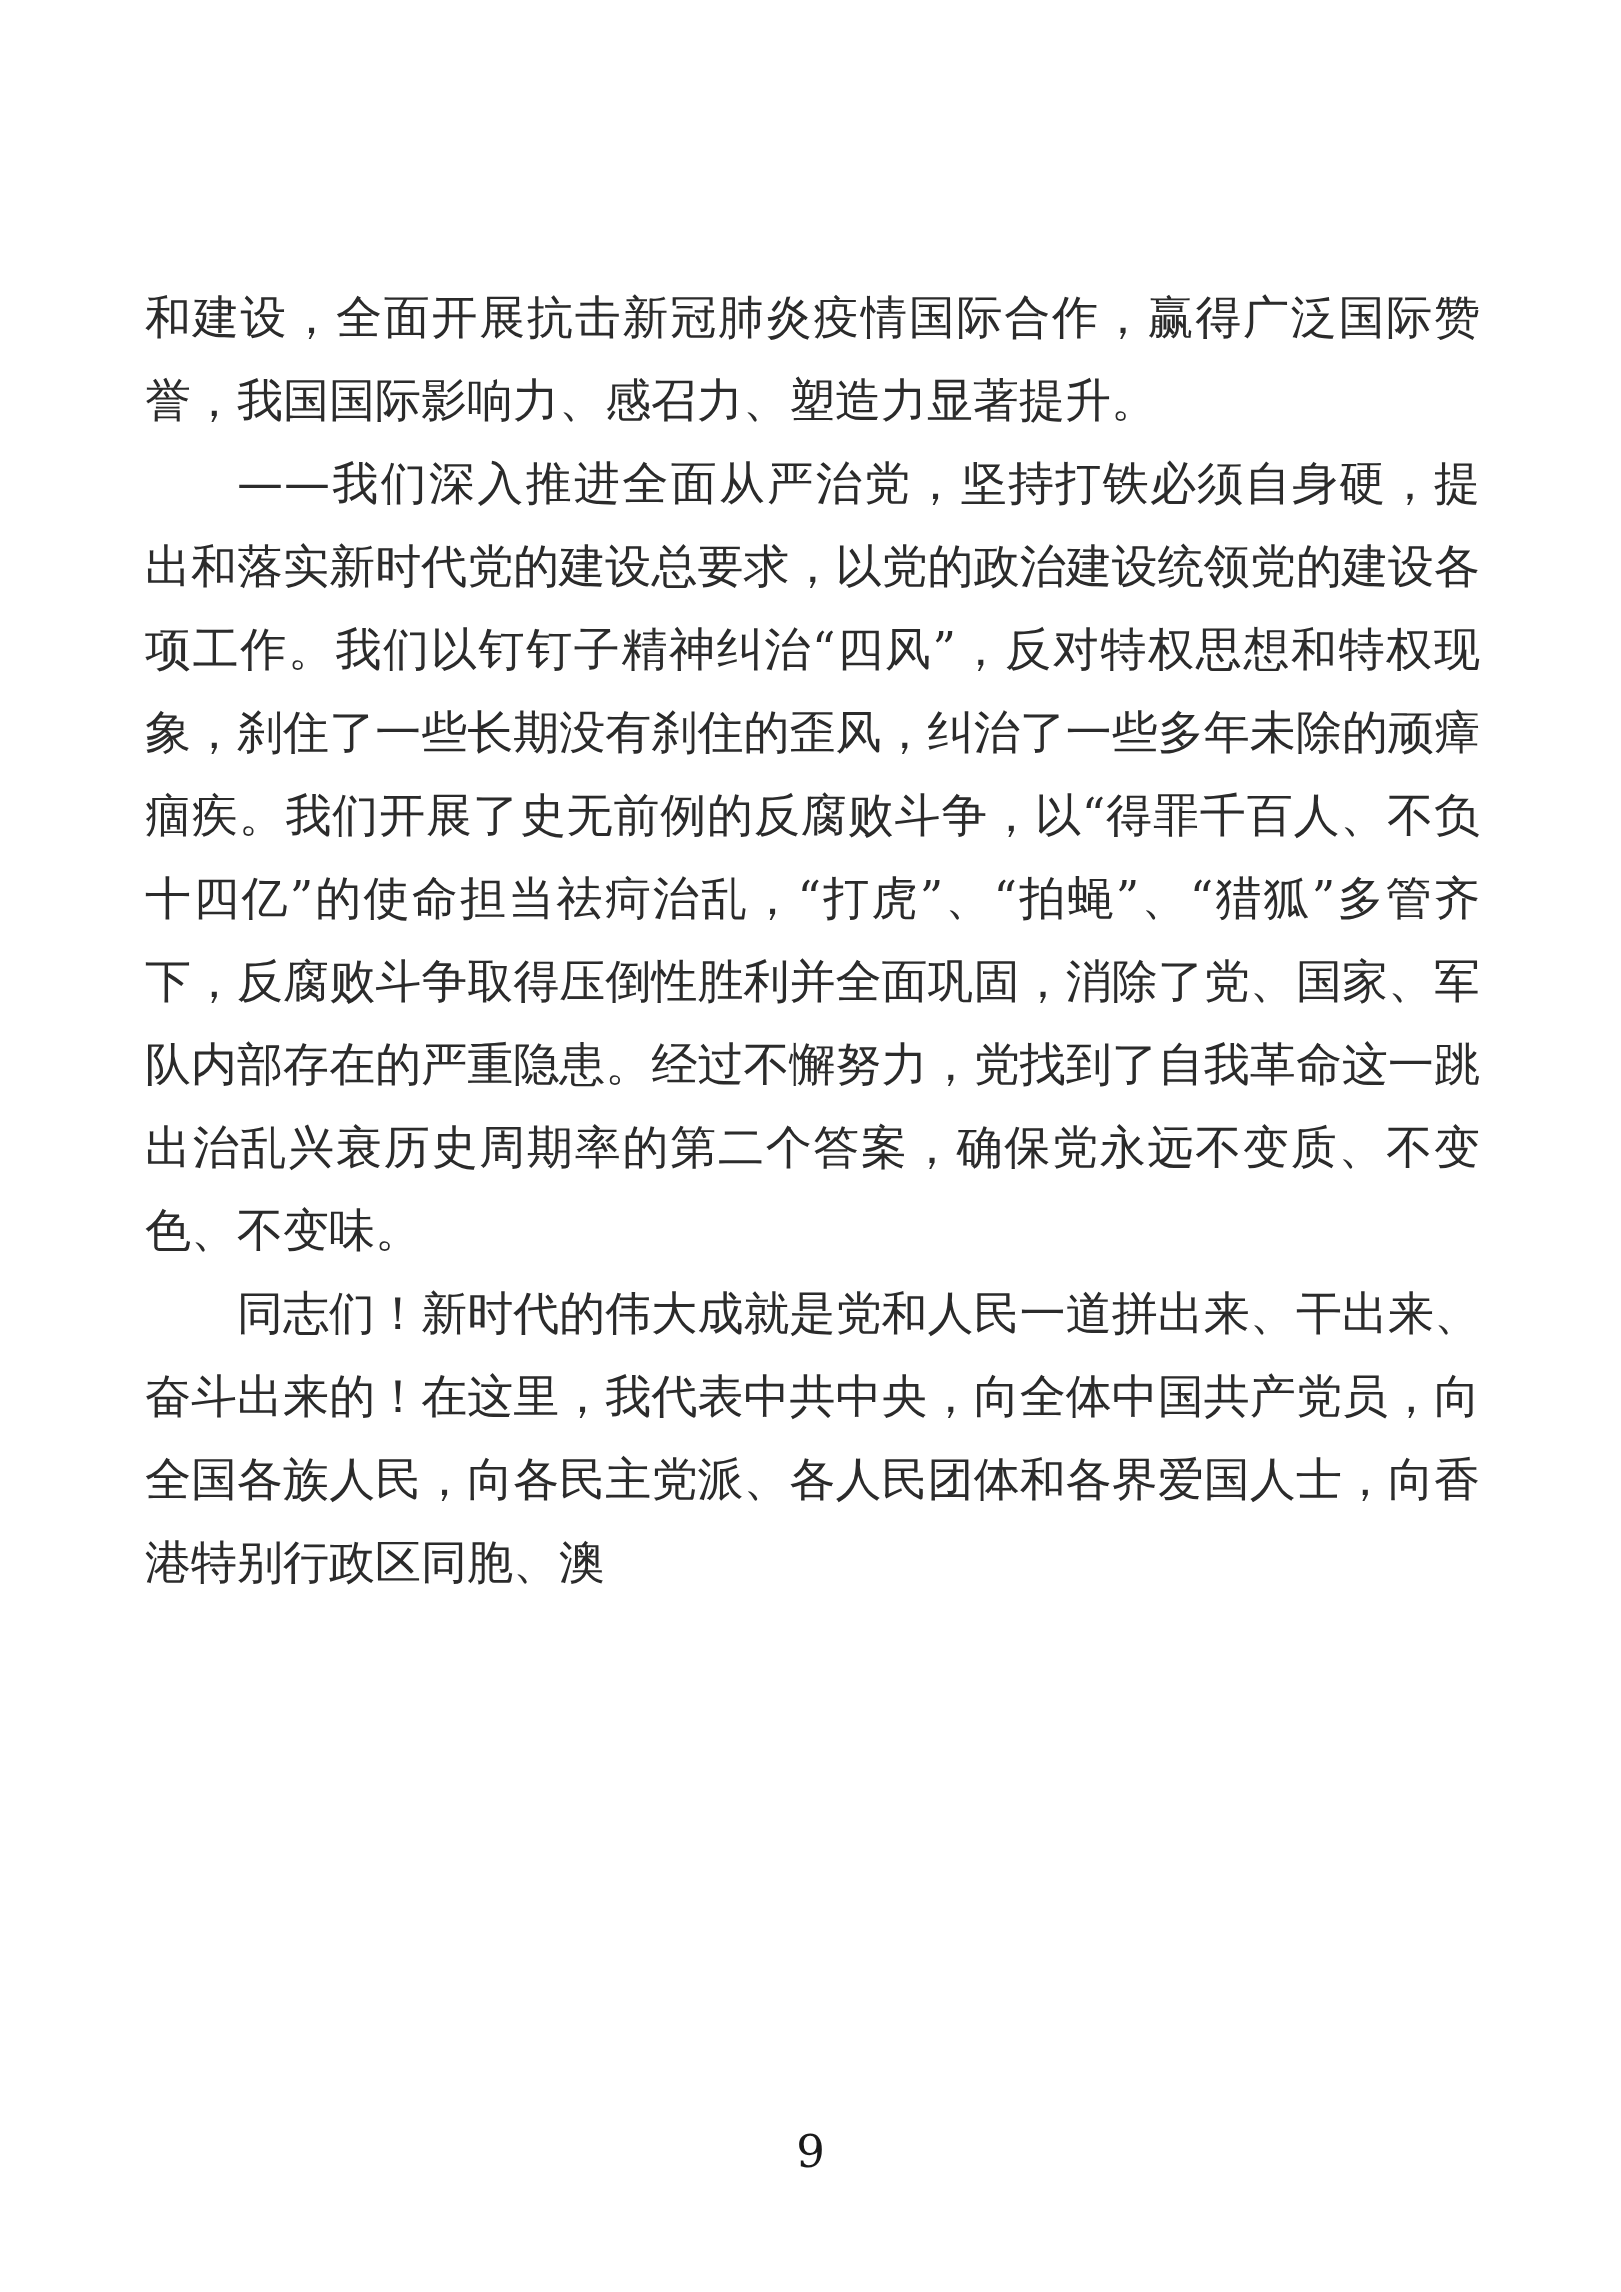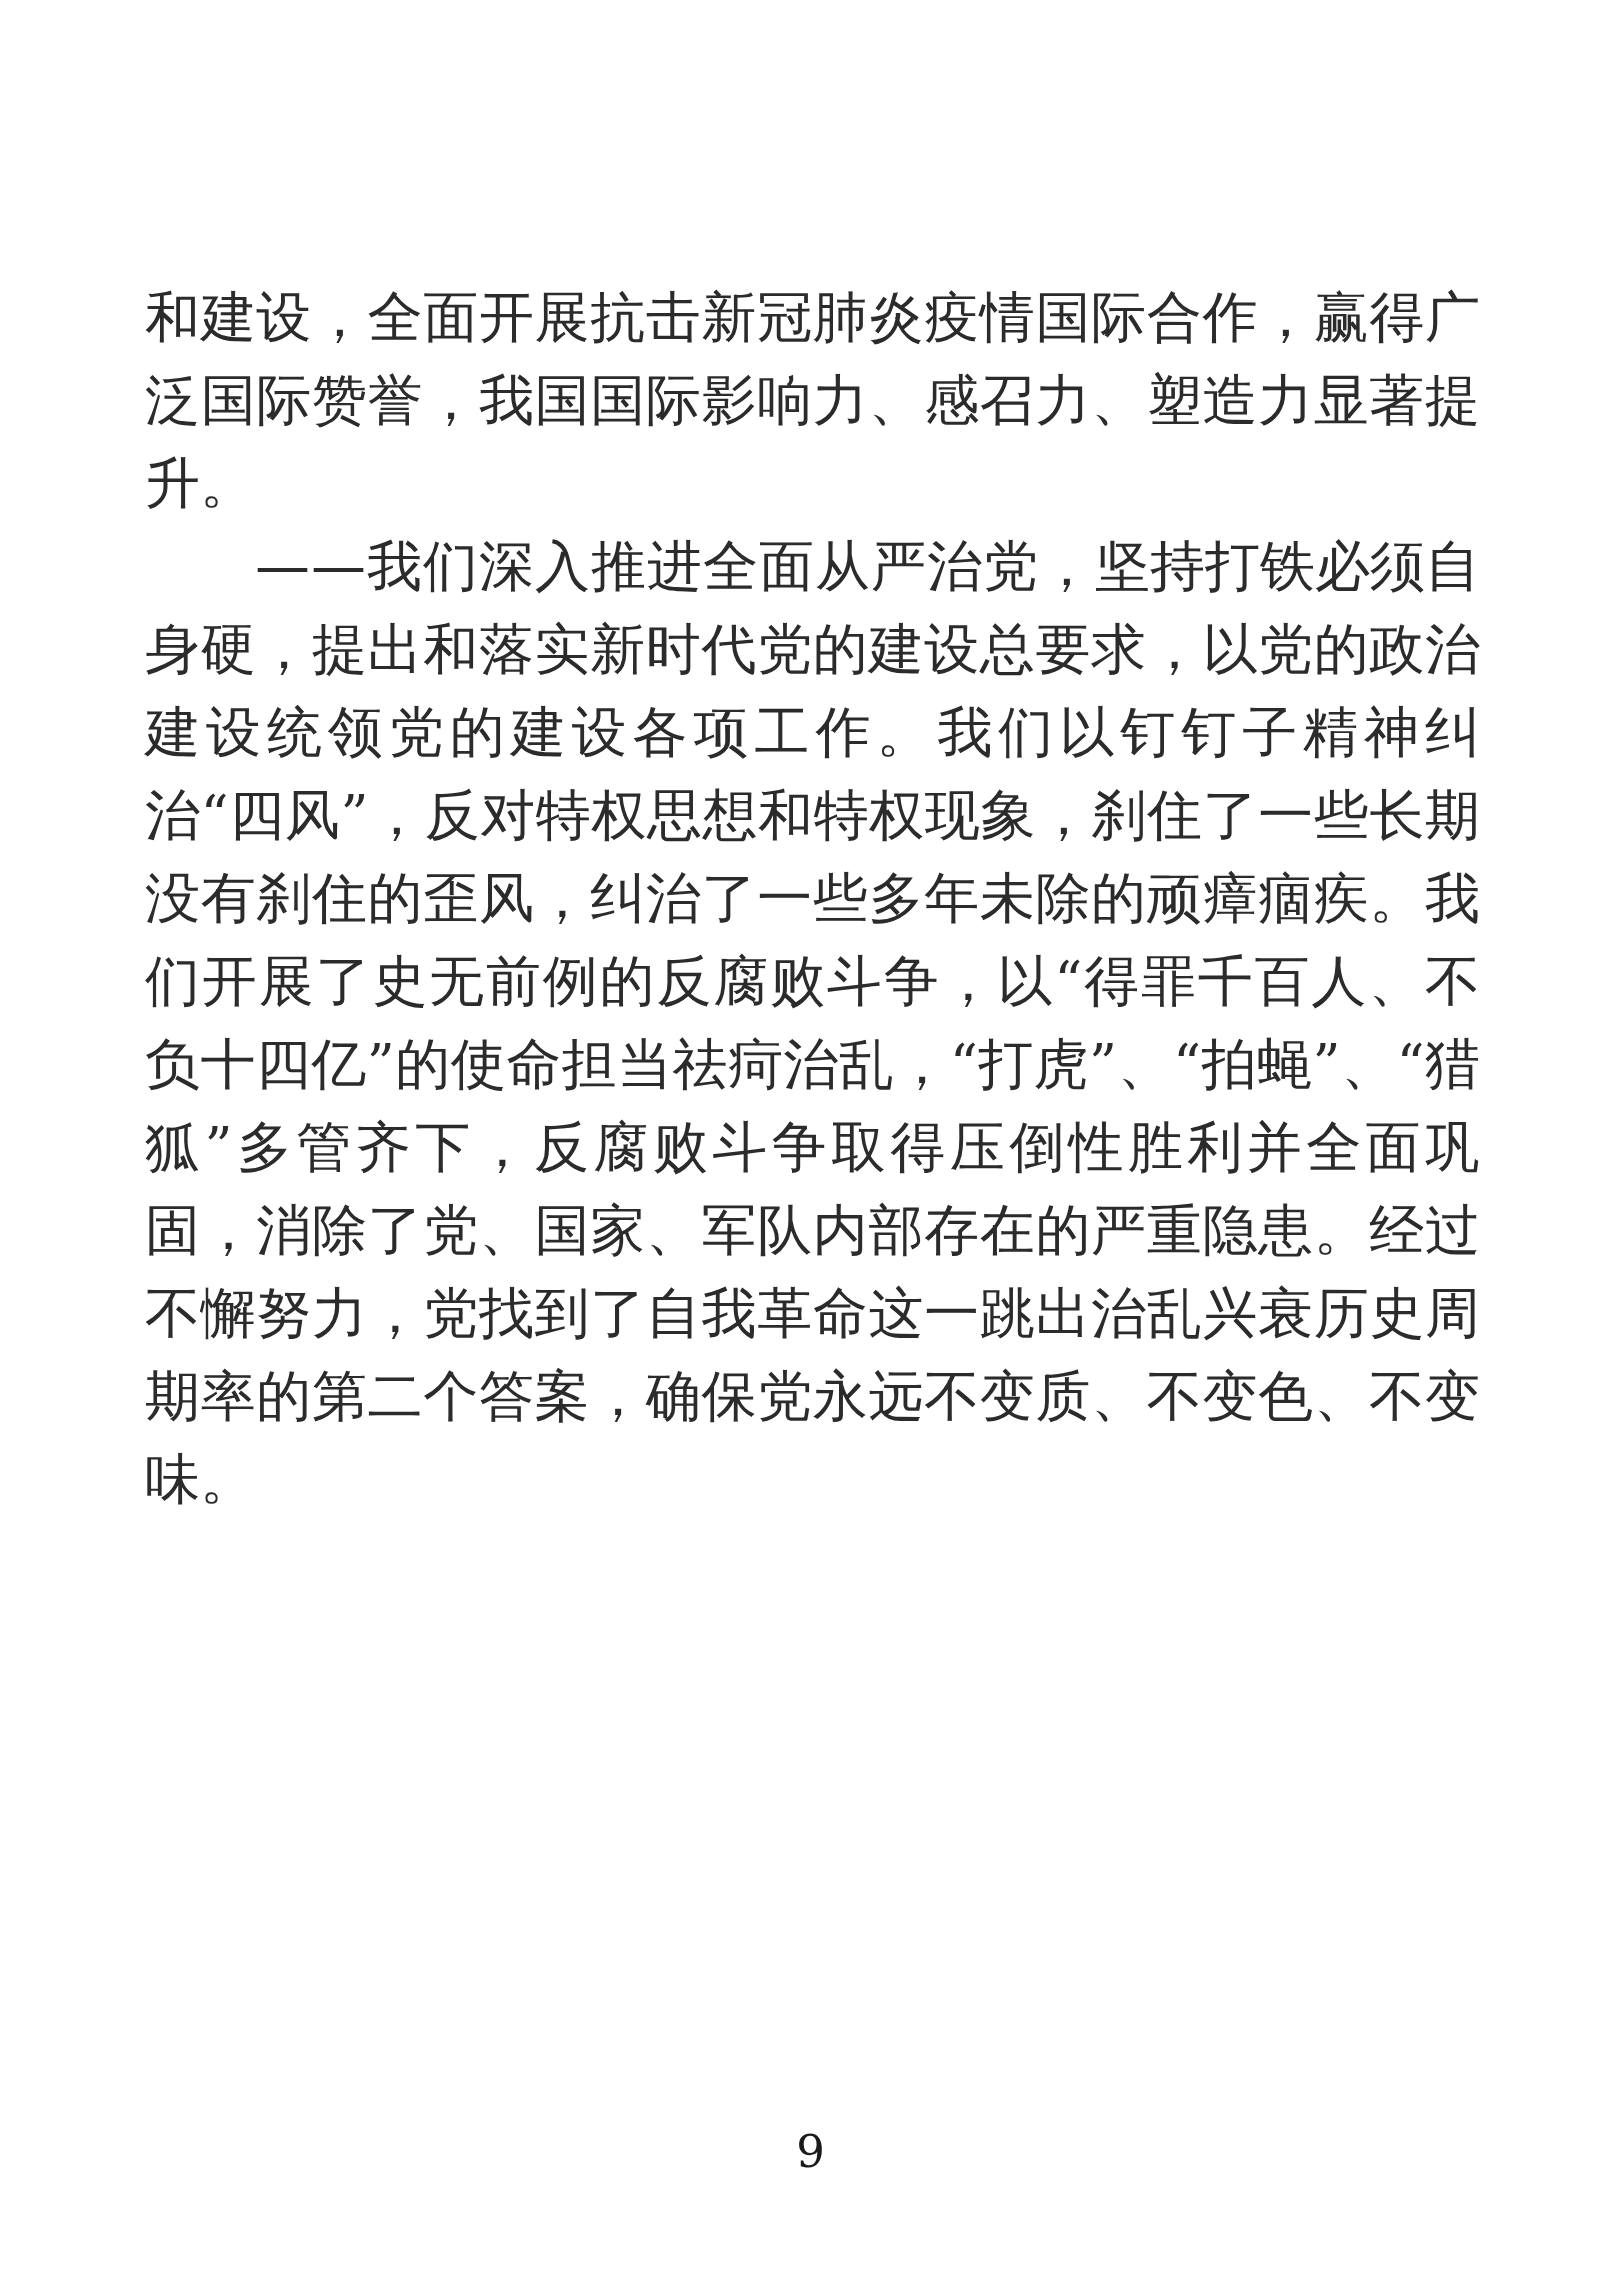--- a/index.html
+++ b/index.html
@@ -15,21 +15,21 @@
     background: #ffffff;
     overflow: hidden;
     font-family: "DejaVu Serif", "Liberation Serif", serif;
   }
   .text-body {
     position: absolute;
     left: 145px;
     width: 1335px;
     top: 276px;
     color: #2b2b2b;
-    font-size: 55px;
+    font-size: 46px;
     line-height: 83px;
     text-align: justify;
     text-justify: inter-ideograph;
   }
   .para {
     margin: 0;
     padding: 0;
   }
   .para.indent {
     text-indent: 2em;
@@ -53,16 +53,17 @@
     font-family: "DejaVu Serif", "Liberation Serif", serif;
   }
 </style>
 </head>
 <body>
 
 <div class="page">
   <div class="text-body">
       <p class="para"><span class="run">和建设，全面开展抗击新冠肺炎疫情国际合作，赢得广泛国际赞誉，我国国际影响力、感召力、塑造力显著提升。</span></p>
       <p class="para indent"><span class="run bold-run">——我们深入推进全面从严治党，</span><span class="run">坚持打铁必须自身硬，提出和落实新时代党的建设总要求，以党的政治建设统领党的建设各项工作。我们以钉钉子精神纠治“四风”，反对特权思想和特权现象，刹住了一些长期没有刹住的歪风，纠治了一些多年未除的顽瘴痼疾。我们开展了史无前例的反腐败斗争，以“得罪千百人、不负十四亿”的使命担当祛疴治乱，“打虎”、“拍蝇”、“猎狐”多管齐下，反腐败斗争取得压倒性胜利并全面巩固，消除了党、国家、军队内部存在的严重隐患。经过不懈努力，党找到了自我革命这一跳出治乱兴衰历史周期率的第二个答案，确保党永远不变质、不变色、不变味。</span></p>
+      <p class="para indent"><span class="run">同志们！新时代的伟大成就是党和人民一道拼出来、干出来、奋斗出来的！在这里，我代表中共中央，向全体中国共产党员，向全国各族人民，向各民主党派、各人民团体和各界爱国人士，向香港特别行政区同胞、澳</span></p>
     </div>
   <div class="page-number">9</div>
 </div>
 
 
 </body></html>

